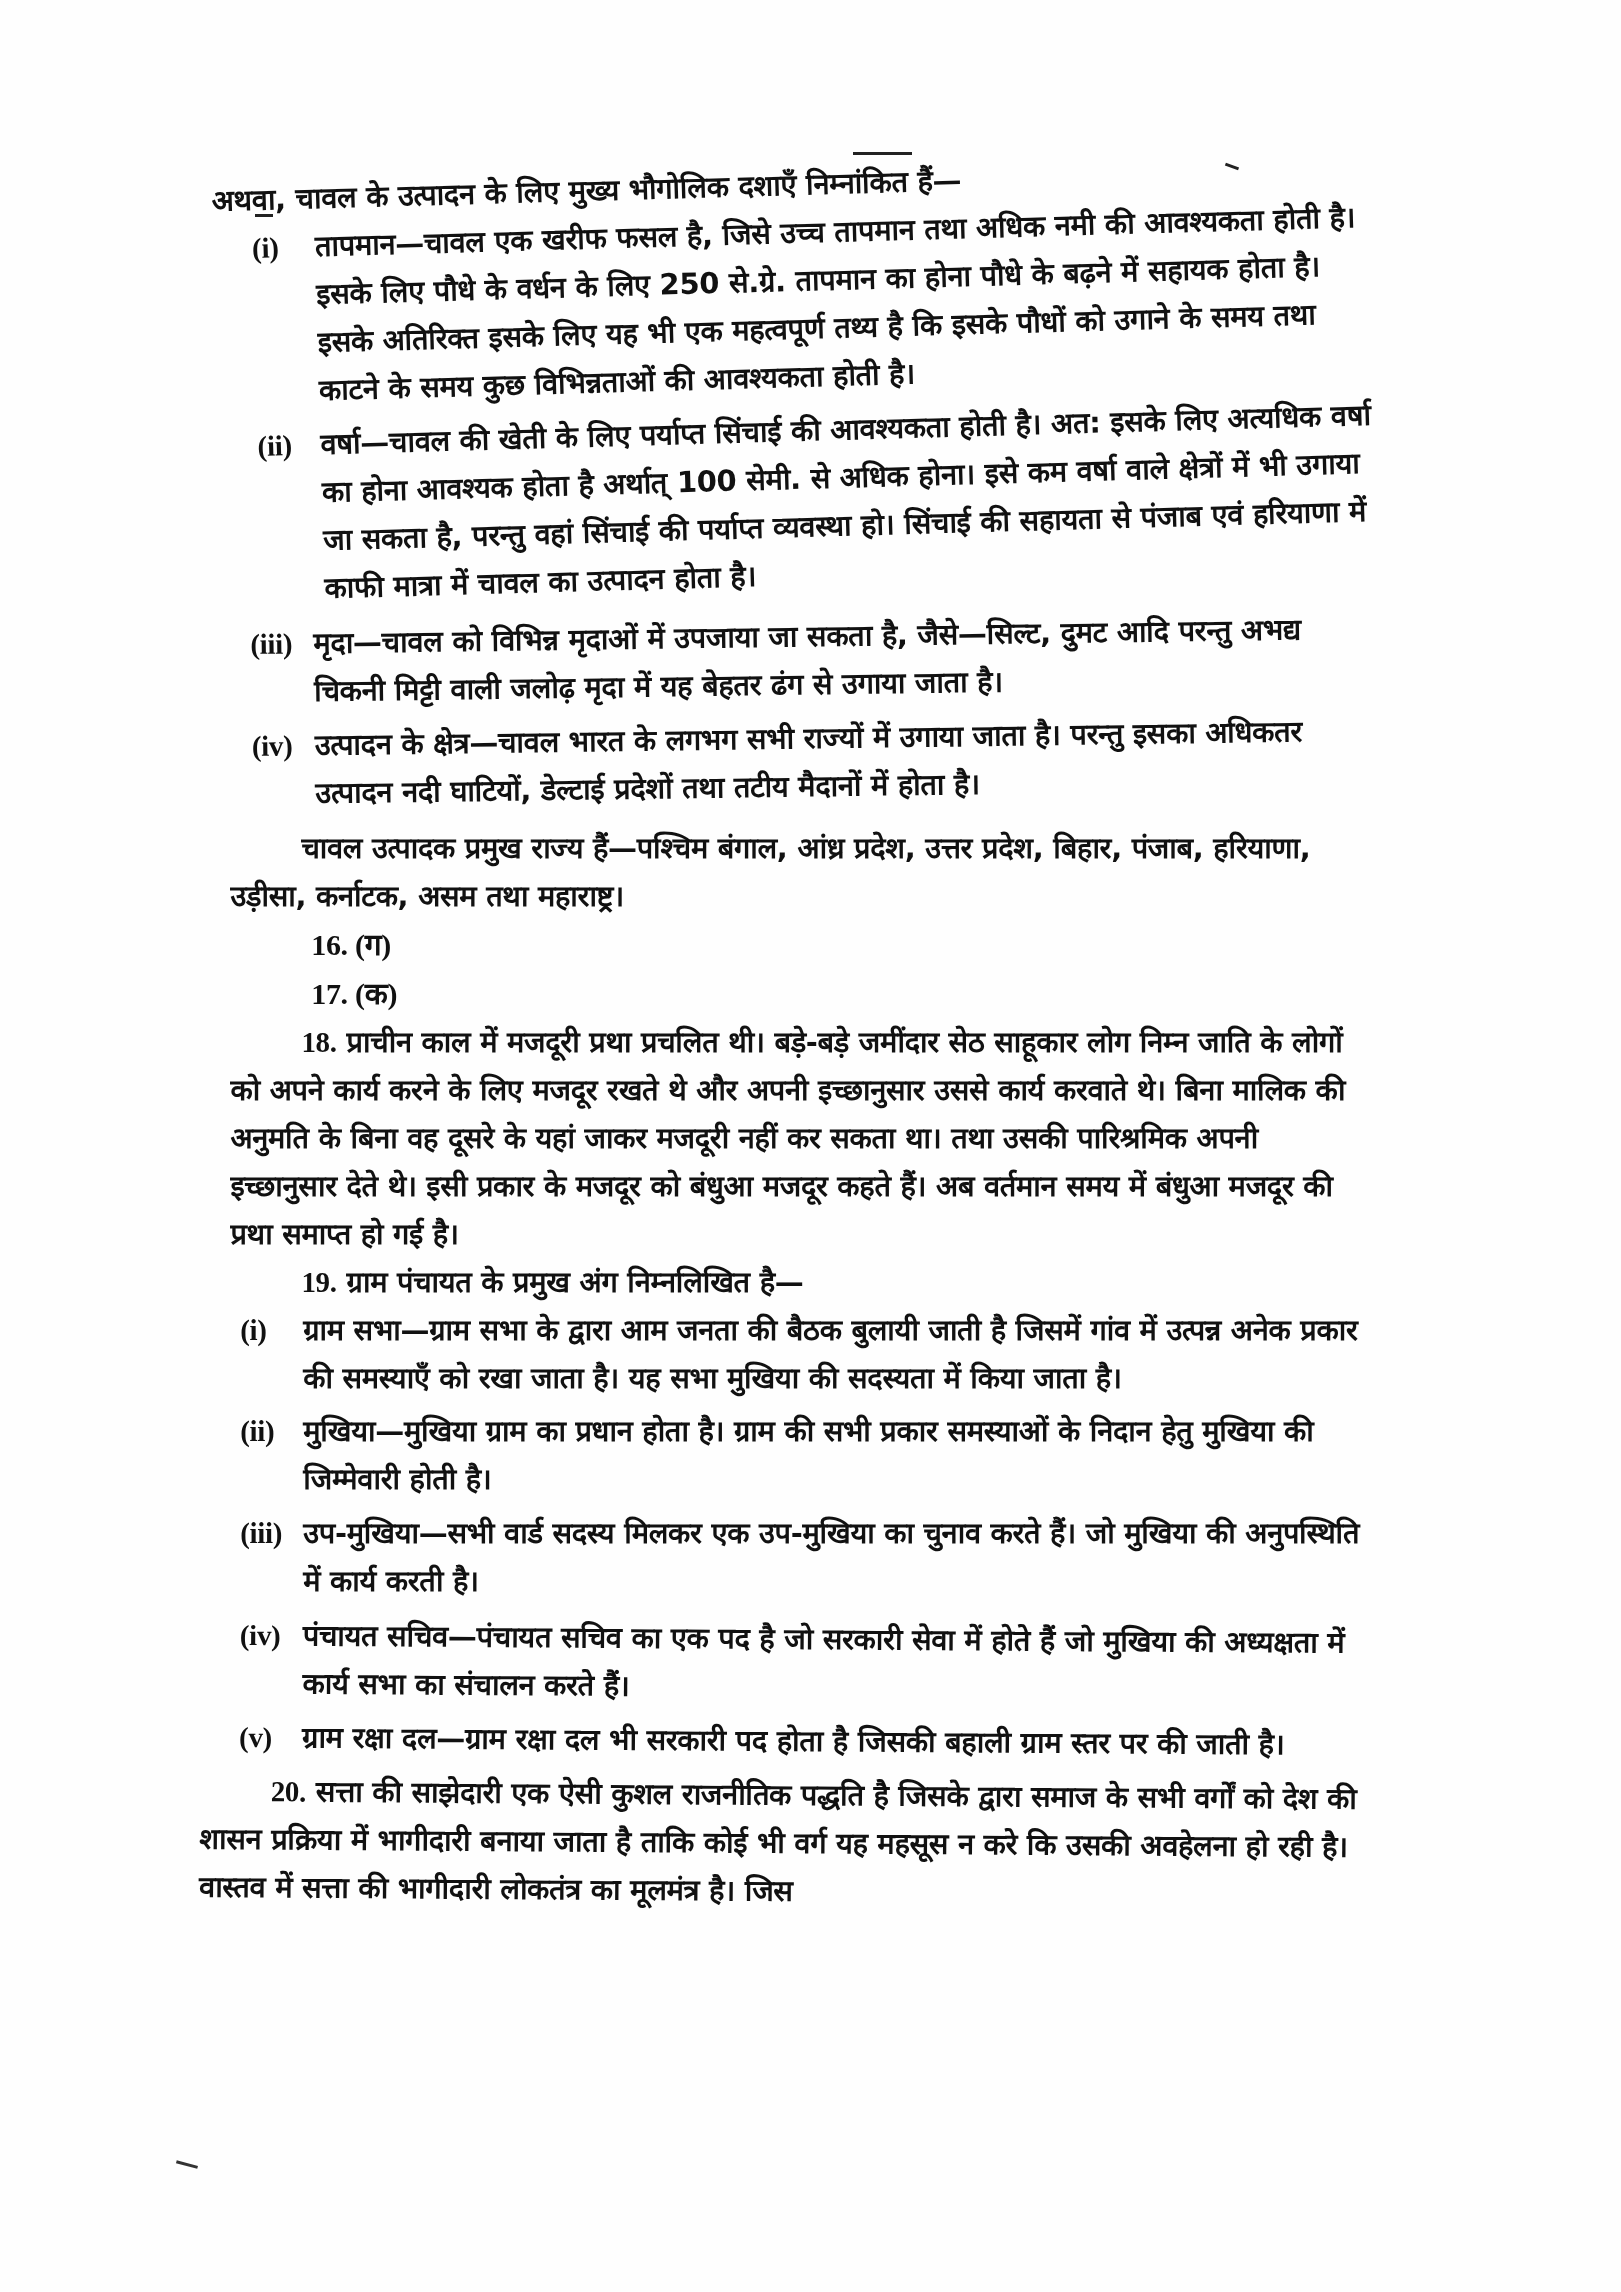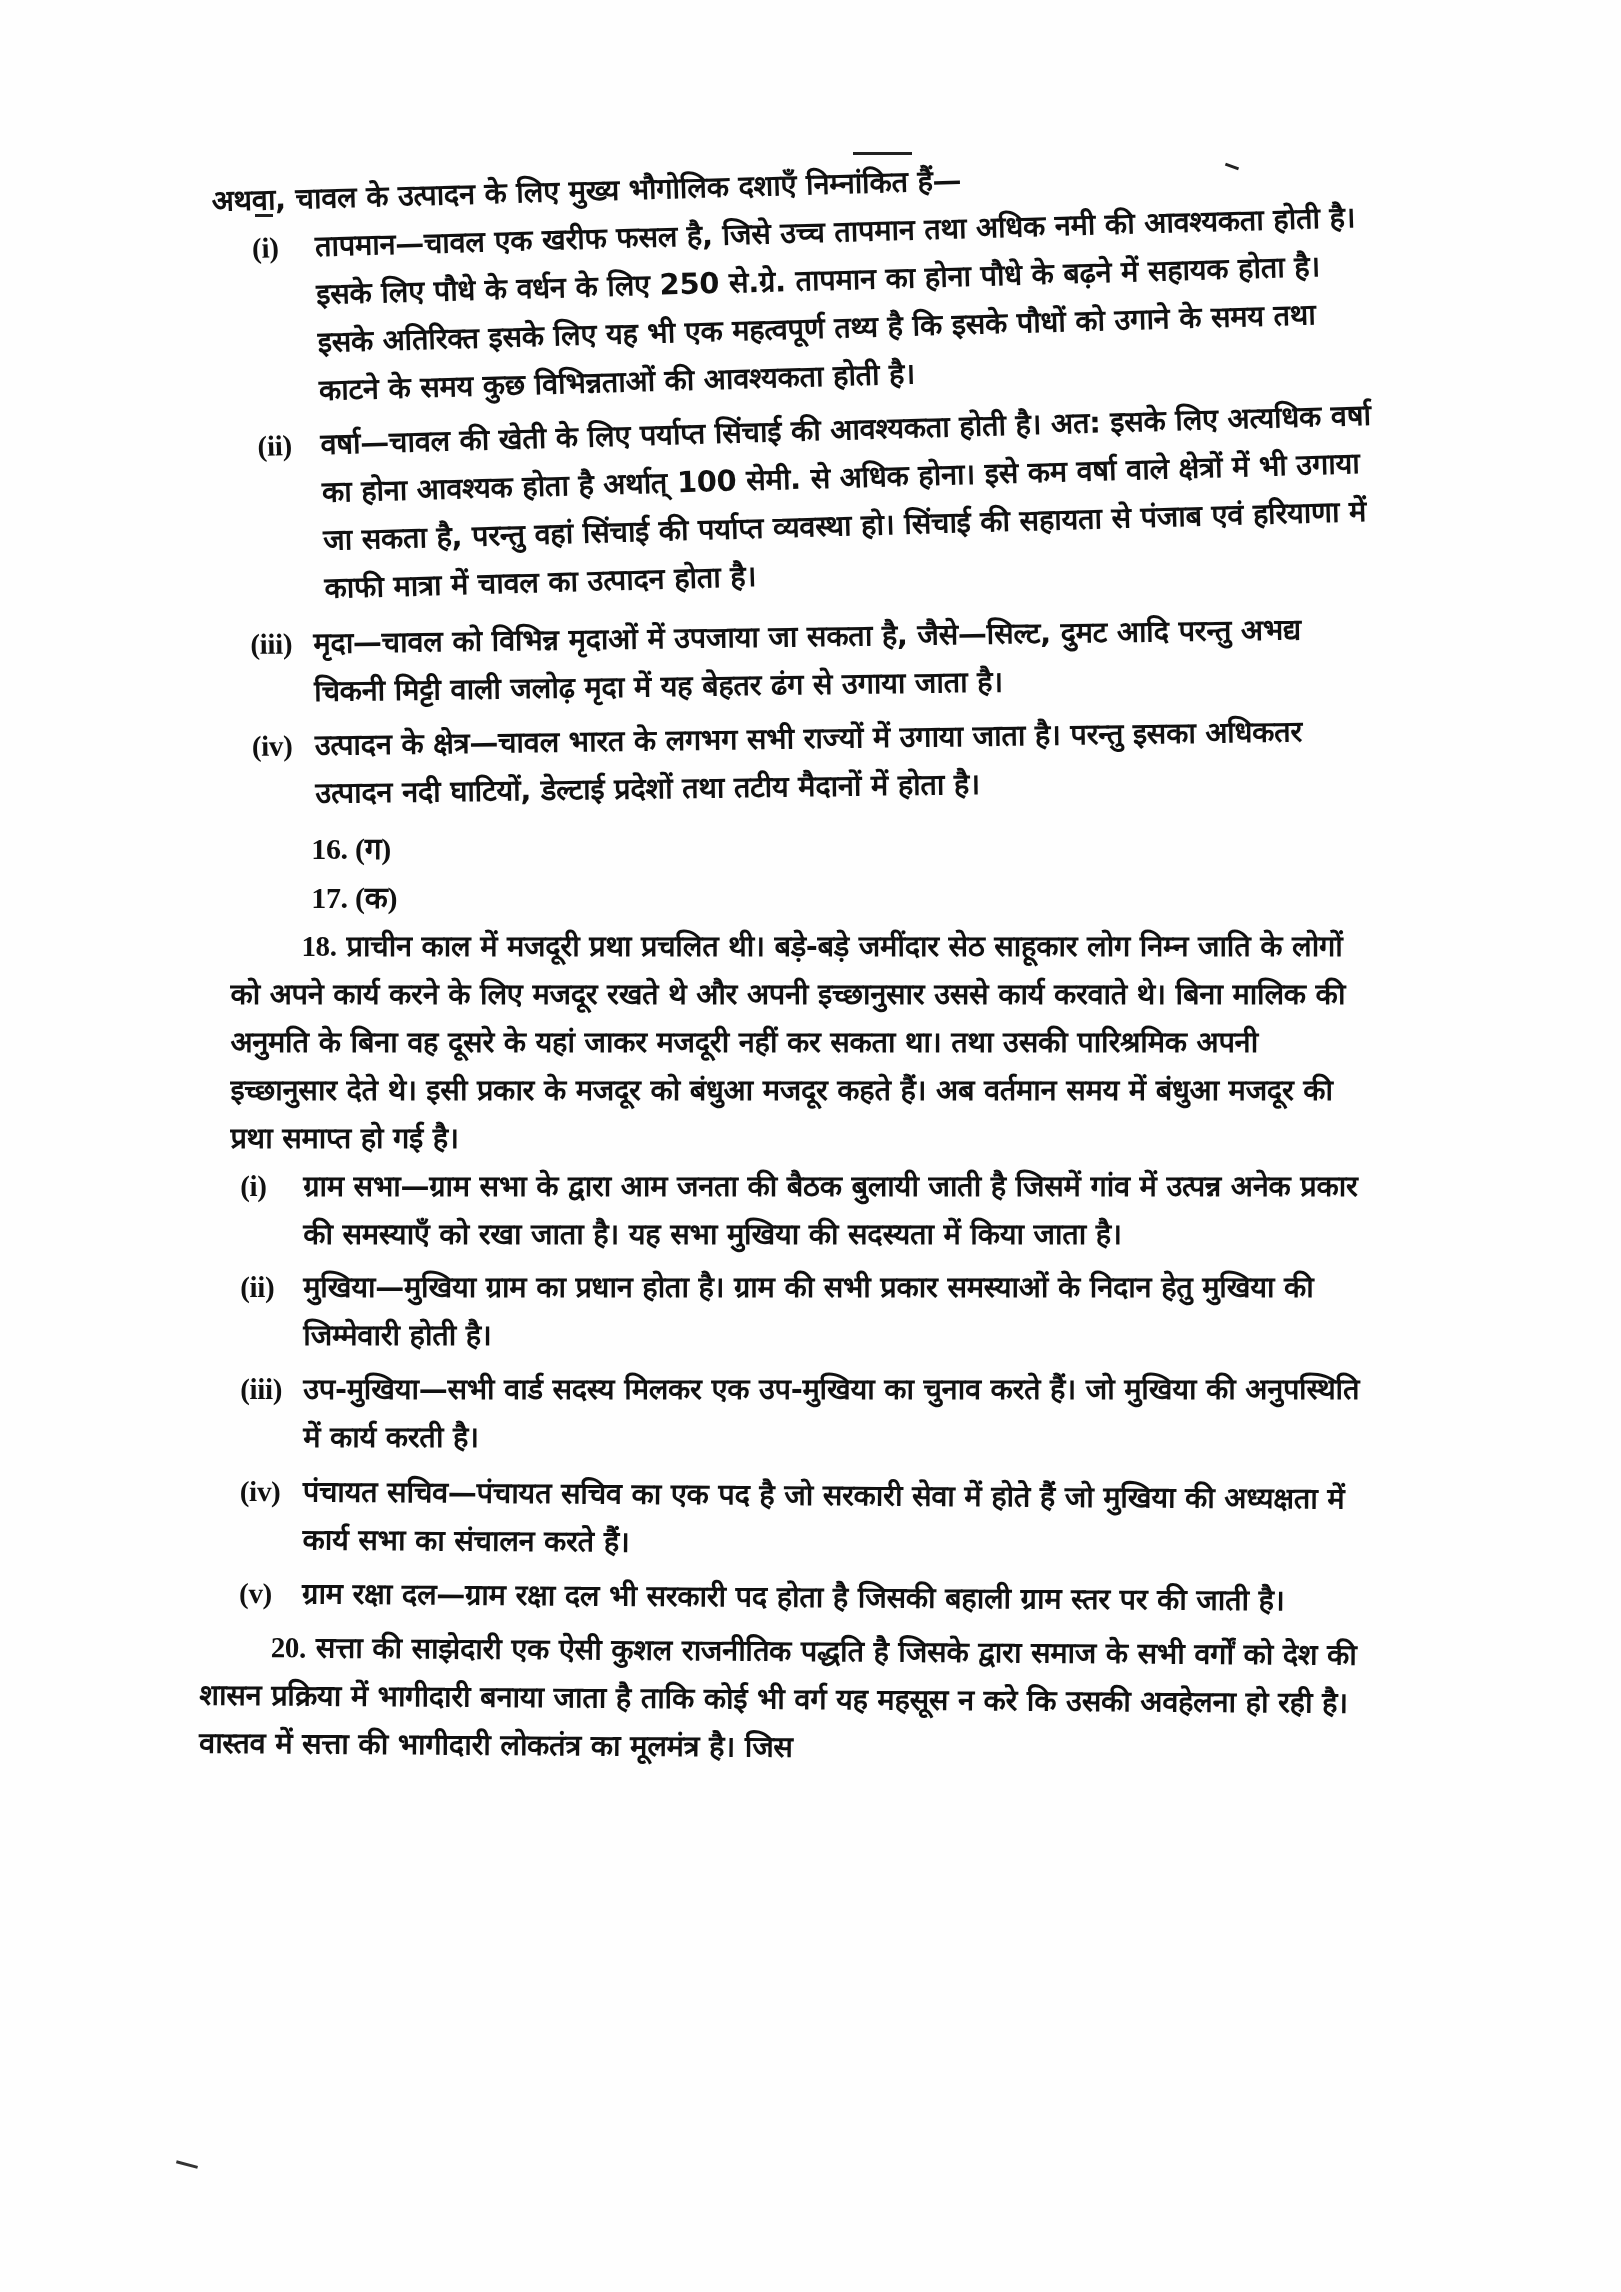--- a/index.html
+++ b/index.html
@@ -65,25 +65,27 @@
         <span class="body"><span class="term">मृदा</span><span>—चावल को विभिन्न मृदाओं में उपजाया जा सकता है, जैसे—सिल्ट, दुमट आदि परन्तु अभद्य चिकनी मिट्टी वाली जलोढ़ मृदा में यह बेहतर ढंग से उगाया जाता है।</span></span>
       </div>
 
       <div class="item">
         <span class="num qnum">(iv)</span>
         <span class="body"><span class="term">उत्पादन के क्षेत्र</span><span>—चावल भारत के लगभग सभी राज्यों में उगाया जाता है। परन्तु इसका अधिकतर उत्पादन नदी घाटियों, डेल्टाई प्रदेशों तथा तटीय मैदानों में होता है।</span></span>
       </div>
     </div>
 
     <div style="margin-left:-9.8px;">
+      <p class="p indent" style="margin-left:-9.8px;">चावल उत्पादक प्रमुख राज्य हैं—पश्चिम बंगाल, आंध्र प्रदेश, उत्तर प्रदेश, बिहार, पंजाब, हरियाणा, उड़ीसा, कर्नाटक, असम तथा महाराष्ट्र।</p>
       <div class="ans"><span>16.</span> <span>(ग)</span></div>
       <div class="ans"><span>17.</span> <span>(क)</span></div>
 
       <p class="p indent" style="margin-left:-9.8px;"><span class="qnum">18.</span> <span>प्राचीन काल में मजदूरी प्रथा प्रचलित थी। बड़े-बड़े जमींदार सेठ साहूकार लोग निम्न जाति के लोगों को अपने कार्य करने के लिए मजदूर रखते थे और अपनी इच्छानुसार उससे कार्य करवाते थे। बिना मालिक की अनुमति के बिना वह दूसरे के यहां जाकर मजदूरी नहीं कर सकता था। तथा उसकी पारिश्रमिक अपनी इच्छानुसार देते थे। इसी प्रकार के मजदूर को बंधुआ मजदूर कहते हैं। अब वर्तमान समय में बंधुआ मजदूर की प्रथा समाप्त हो गई है।</span></p>
 
+      <p class="p indent" style="margin-left:-9.8px;"><span class="qnum">19.</span> <span>ग्राम पंचायत के प्रमुख अंग निम्नलिखित है—</span></p>
 
       <div class="item">
         <span class="num qnum">(i)</span>
         <span class="body"><span class="term">ग्राम सभा</span><span>—ग्राम सभा के द्वारा आम जनता की बैठक बुलायी जाती है जिसमें गांव में उत्पन्न अनेक प्रकार की समस्याएँ को रखा जाता है। यह सभा मुखिया की सदस्यता में किया जाता है।</span></span>
       </div>
       <div class="item">
         <span class="num qnum">(ii)</span>
         <span class="body"><span class="term">मुखिया</span><span>—मुखिया ग्राम का प्रधान होता है। ग्राम की सभी प्रकार समस्याओं के निदान हेतु मुखिया की जिम्मेवारी होती है।</span></span>
       </div>
       <div class="item">

